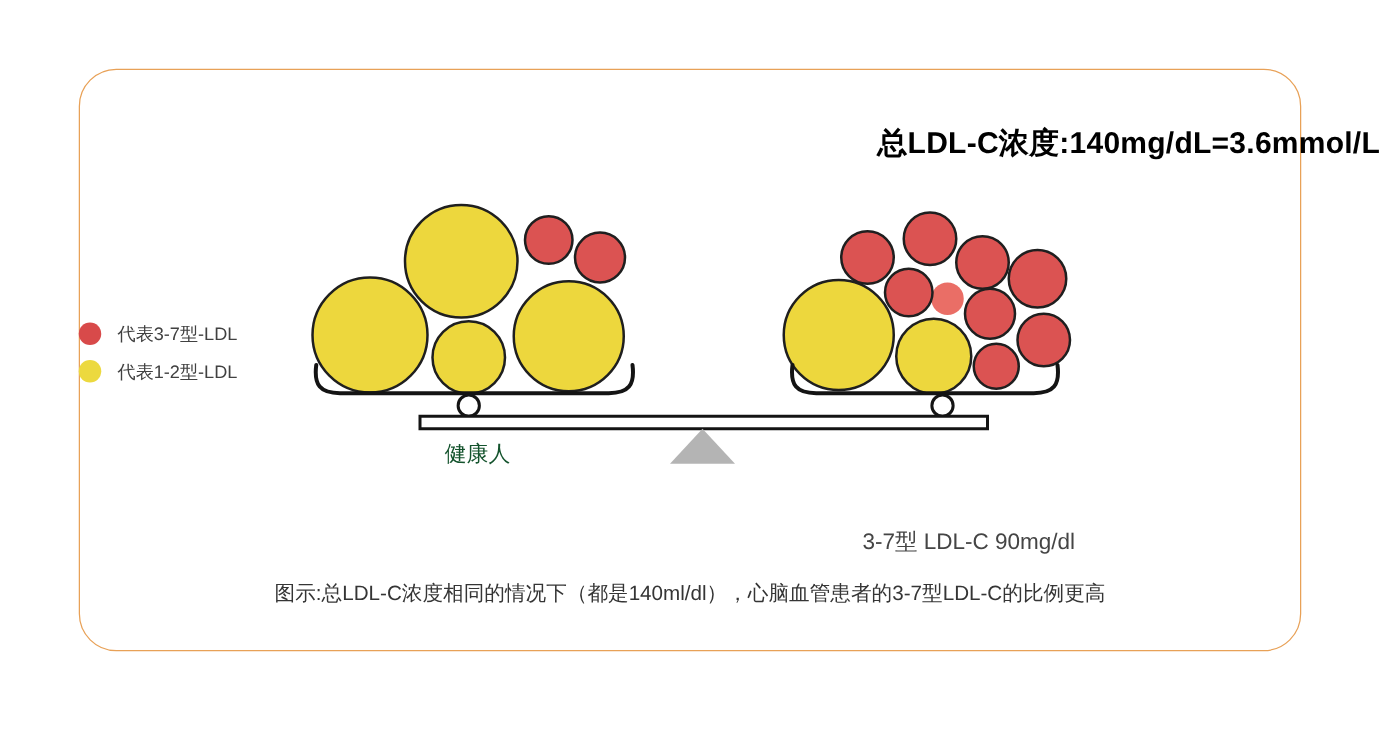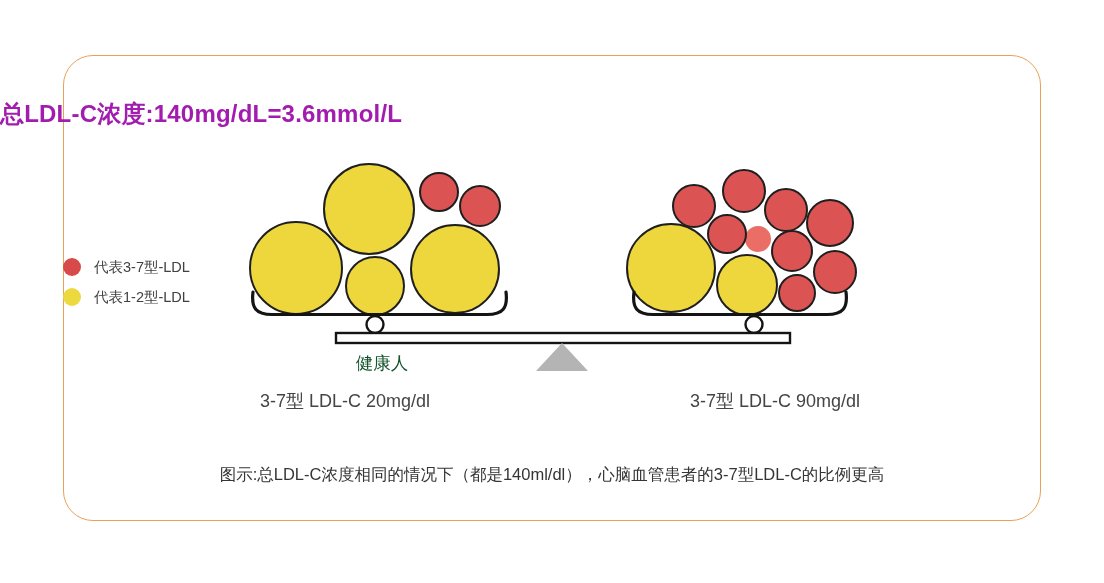--- a/index.html
+++ b/index.html
@@ -1,34 +1,34 @@
 <!DOCTYPE html>
 <html><head>
 <meta charset="utf-8">
 <style>
   html,body{margin:0;padding:0;background:#ffffff;}
   body{width:1104px;height:583px;position:relative;overflow:hidden;
        font-family:"Liberation Sans","DejaVu Sans",sans-serif;color:#3b3b3b;}
   .canvas{position:absolute;left:0;top:0;width:1104px;height:583px;}
   .frame{position:absolute;left:63px;top:55px;width:978px;height:466px;
          border:1.5px solid #e8a157;border-radius:30px;box-sizing:border-box;}
-  .title{position:absolute;left:0;top:98px;width:1104px;text-align:left;
-         font-size:24px;font-weight:700;letter-spacing:.2px;color:#a21caf;}
+  .title{position:absolute;left:0;top:98px;width:1104px;text-align:right;
+         font-size:24px;font-weight:700;letter-spacing:.2px;color:#000000;}
   .legend{position:absolute;left:63px;top:258px;display:flex;flex-direction:column;gap:12px;}
   .legend-row{display:flex;align-items:center;height:18px;}
   .legend-dot{width:18px;height:18px;border-radius:50%;margin-right:13px;flex:0 0 18px;}
   .legend-label{font-size:14.5px;color:#414141;white-space:nowrap;}
   .scene{position:absolute;left:0;top:0;width:1104px;height:583px;}
   .side-name{position:absolute;top:351px;font-size:17.5px;color:#14532d;text-align:center;}
   .side-name.left{left:330px;width:104px;}
   .side-name.right{left:711px;width:116px;}
   .side-value{position:absolute;top:389px;width:220px;font-size:18px;color:#454545;
               text-align:center;white-space:nowrap;}
   .side-value.left{left:235px;}
-  .side-value.right{left:665px;}
+  .side-value.right{left:665px;margin-top:32px;}
   .caption{position:absolute;left:0;top:464px;width:1104px;text-align:center;
            font-size:16.5px;color:#353535;}
 </style>
 </head>
 <body>
 
 <div class="canvas">
 
   <div class="frame" style="border-color: rgb(232, 161, 87);"></div>
 
@@ -76,18 +76,17 @@
     <circle cx="375" cy="324.5" r="8.5" fill="#ffffff" stroke="#141414" stroke-width="2.4"></circle>
     <circle cx="754" cy="324.5" r="8.5" fill="#ffffff" stroke="#141414" stroke-width="2.4"></circle>
 
     <rect x="336" y="333" width="454" height="10" fill="#ffffff" stroke="#141414" stroke-width="2.4"></rect>
 
     <polygon points="562,343 536,371 588,371" fill="#b4b4b4"></polygon>
   </svg>
 
   <div class="side-name left">健康人</div>
 
-  <div class="side-value left">3-7型 LDL-C  20mg/dl</div>
   <div class="side-value right">3-7型  LDL-C  90mg/dl</div>
 
   <div class="caption">图示:总LDL-C浓度相同的情况下（都是140ml/dl），心脑血管患者的3-7型LDL-C的比例更高</div>
 
 </div>
 
 </body></html>

